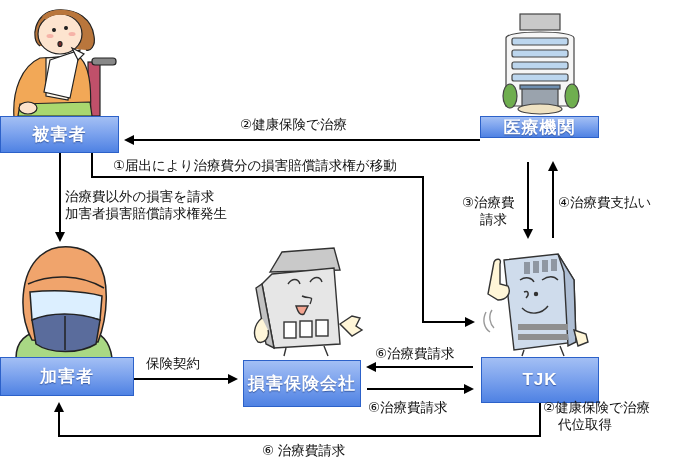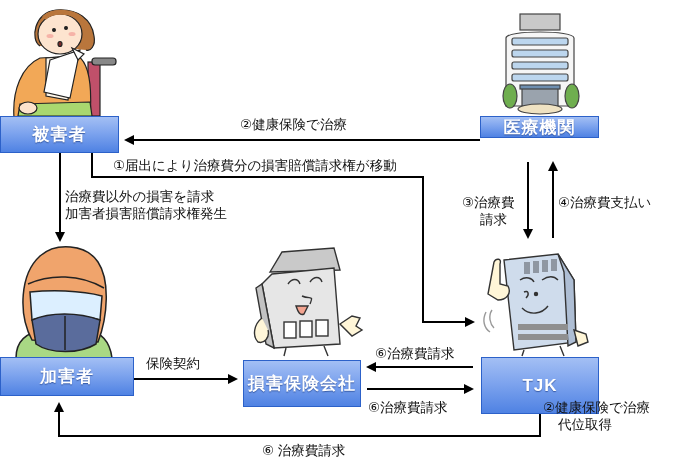--- a/index.html
+++ b/index.html
@@ -141,21 +141,21 @@
   </div>
   <div class="node" style="left:480px;top:116px;width:119px;height:22px">
     <span>医療機関</span>
   </div>
   <div class="node" style="left:0;top:357px;width:134px;height:39px">
     <span>加害者</span>
   </div>
   <div class="node" style="left:243px;top:360px;width:118px;height:47px">
     <span>損害保険会社</span>
   </div>
-  <div class="node" style="left:481px;top:357px;width:118px;height:57px">
+  <div class="node" style="left:481px;top:357px;width:118px;height:46px">
     <span>TJK</span>
   </div>
 
   <div class="lbl" style="left:113px;top:157px">①届出により治療費分の損害賠償請求権が移動</div>
   <div class="lbl" style="left:240px;top:116px">②健康保険で治療</div>
   <div class="lbl" style="left:65px;top:205px">加害者損害賠償請求権発生</div>
   <div class="lbl" style="left:65px;top:188px">治療費以外の損害を請求</div>
   <div class="lbl" style="left:462px;top:194px">③治療費</div>
   <div class="lbl" style="left:480px;top:211px">請求</div>
   <div class="lbl" style="left:558px;top:194px">④治療費支払い</div>

